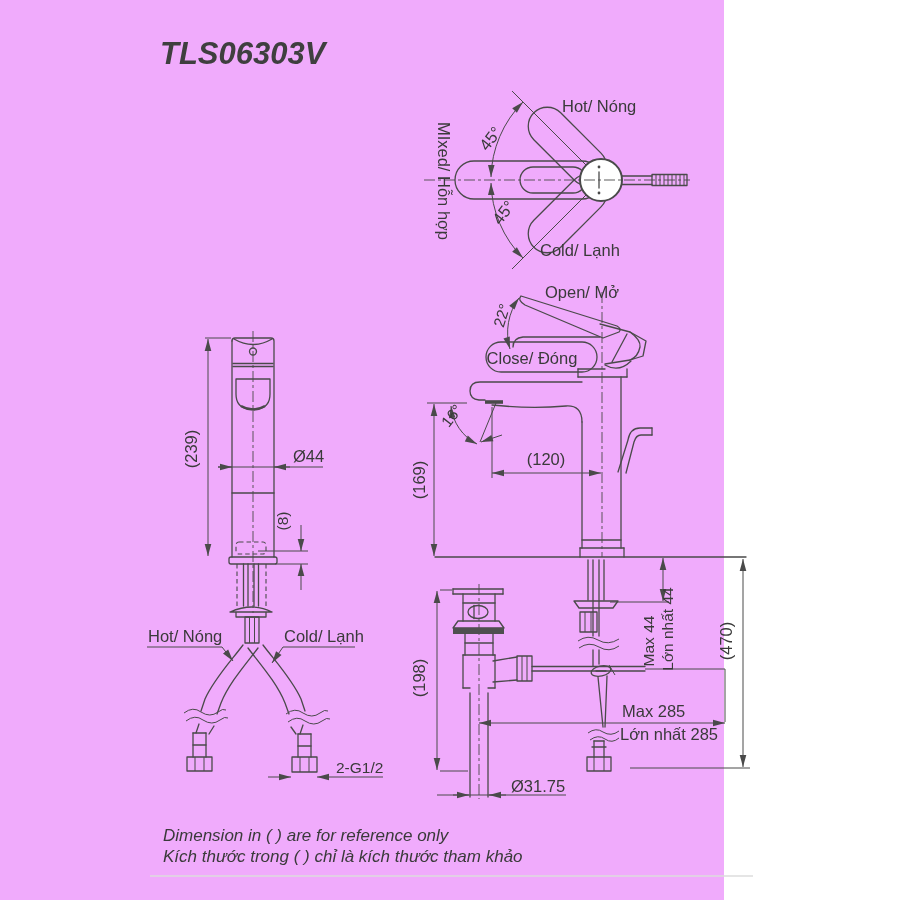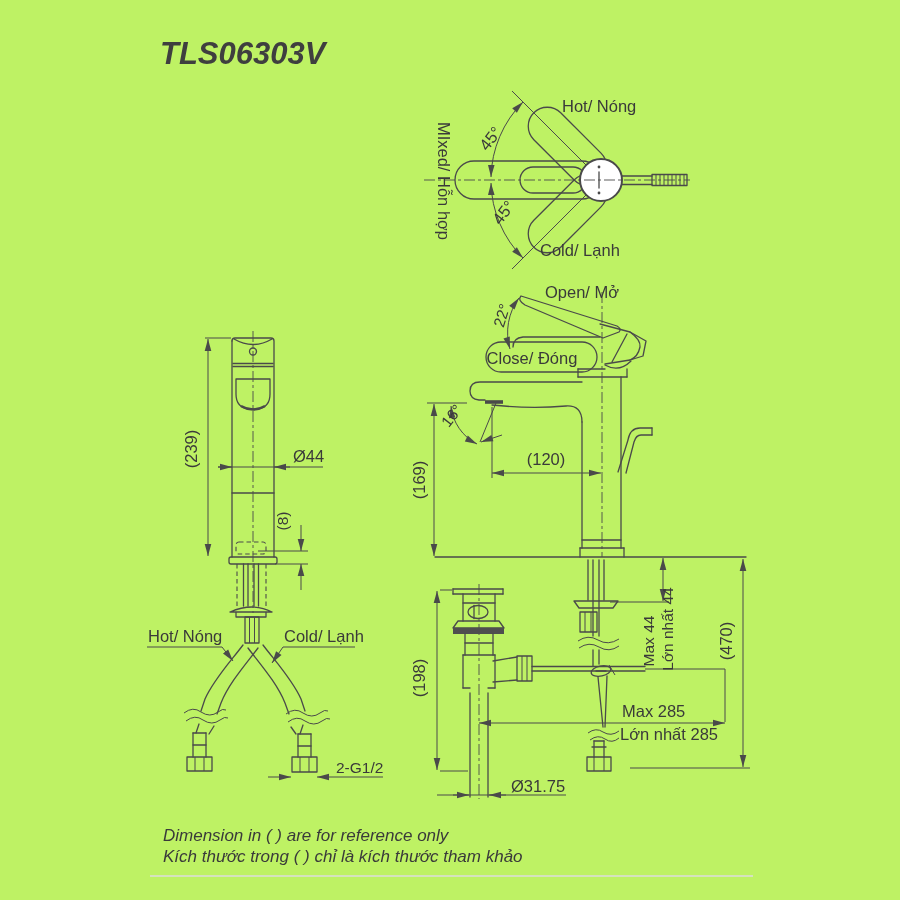--- a/index.html
+++ b/index.html
@@ -1,16 +1,16 @@
 <!DOCTYPE html>
 <html><head>
 <meta charset="utf-8">
 <style>
   html,body{margin:0;padding:0;background:#fff;}
-  .canvas{width:900px;height:900px;background:#bef264;position:relative;font-family:"Liberation Sans",sans-serif;}
+  .canvas{width:724px;height:900px;background:#f0abfc;position:relative;font-family:"Liberation Sans",sans-serif;}
   svg{display:block;}
   .ln{stroke:#4a4a4a;stroke-width:1.3;fill:none;stroke-linejoin:round;stroke-linecap:round;}
   .thin{stroke:#4a4a4a;stroke-width:1;fill:none;}
   .thk{stroke:#4a4a4a;stroke-width:2.4;fill:none;}
   .thk2{stroke:#4a4a4a;stroke-width:3.6;fill:none;}
   .cl{stroke:#4a4a4a;stroke-width:0.9;fill:none;stroke-dasharray:11 3 3 3;}
   .hid{stroke:#4a4a4a;stroke-width:1.1;fill:none;stroke-dasharray:4.5 3;}
   .lbl{font-family:"Liberation Sans",sans-serif;font-size:16.5px;fill:#3a3a3a;}
   .sm{font-size:15.5px;}
   .title{font-family:"Liberation Sans",sans-serif;font-size:31px;font-weight:bold;font-style:italic;fill:#3f3f3f;}

